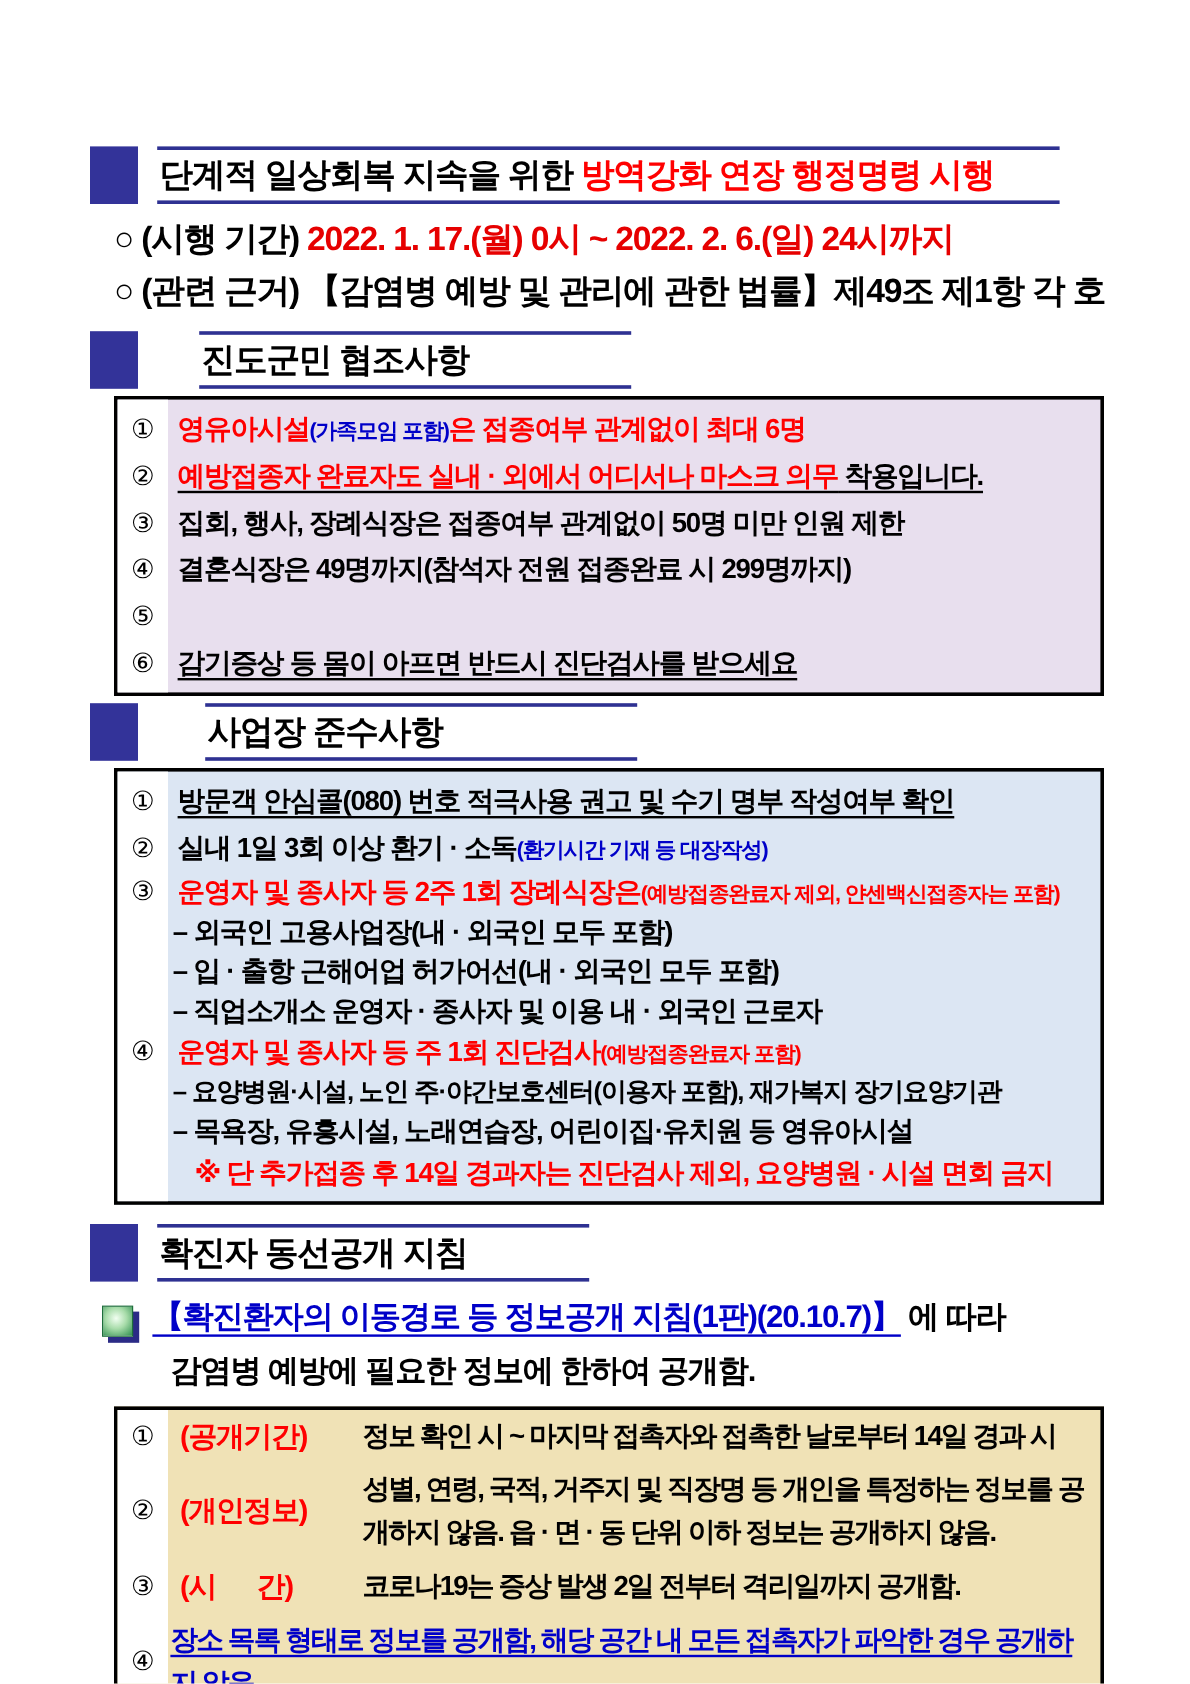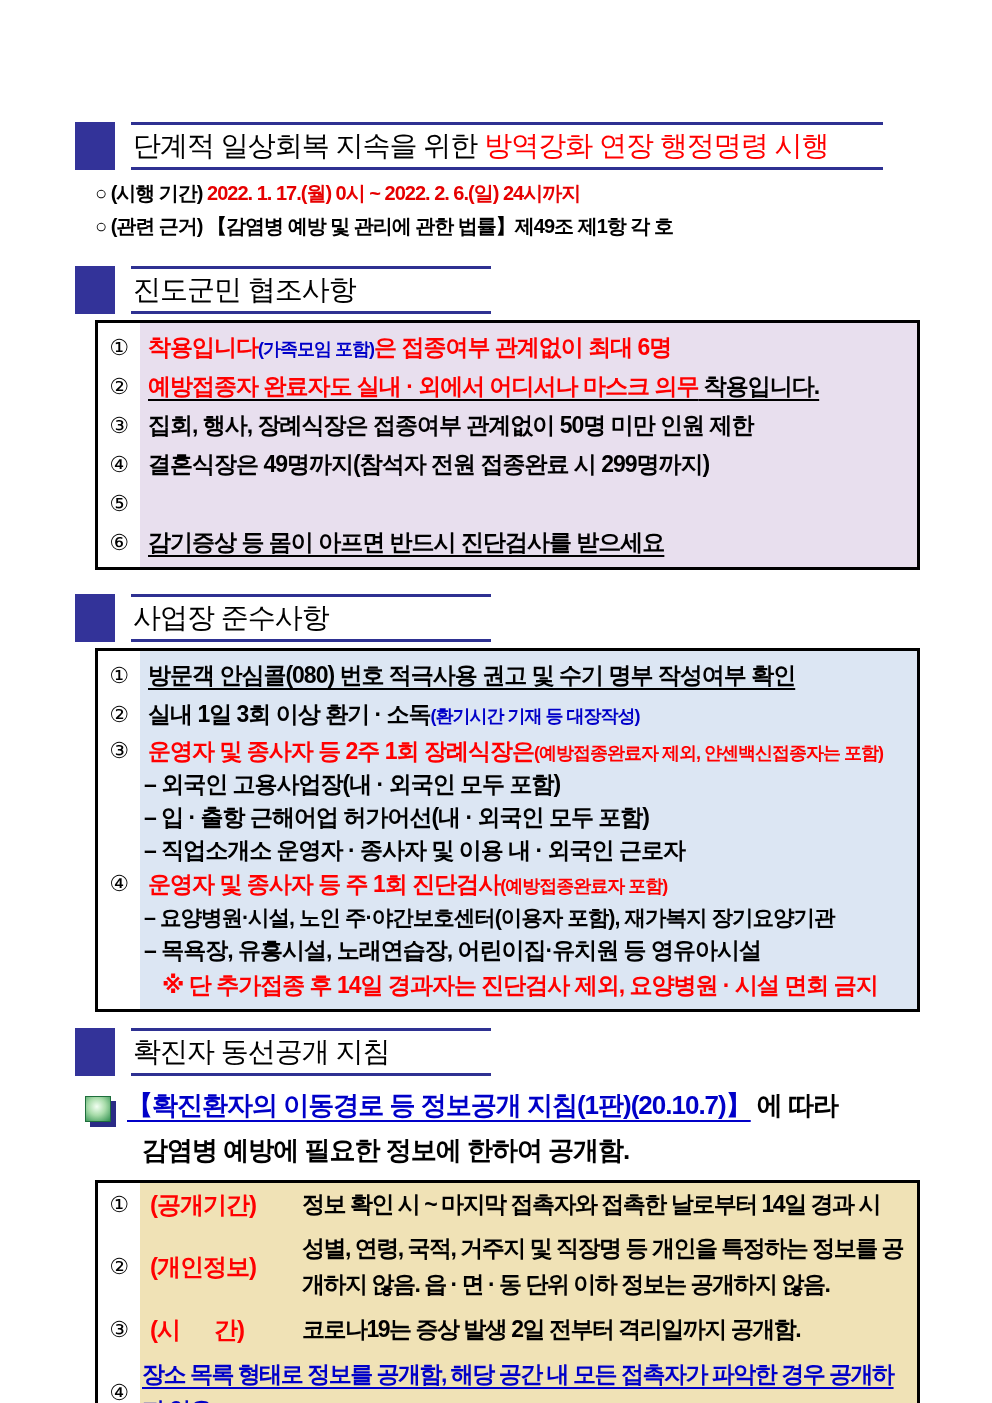--- a/index.html
+++ b/index.html
@@ -14,25 +14,25 @@
 
   
   .sec { display:flex; align-items:stretch; margin-left:75px; }
   .sec .sq { width:40px; height:48px; background:#333399; margin-right:16px; flex:0 0 40px; }
   .sec .bar {
     border-top:3px solid #2e3192; border-bottom:3px solid #2e3192;
     display:flex; align-items:center; padding:2px 4px 2px 2px;
   }
   .sec .bar.main { width:752px; }
   .sec .bar.sub  { width:360px; }
-  .sec-title { font-weight:normal; font-size:28px; letter-spacing:-1px; white-space:nowrap; }
+  .sec-title { font-weight:bold; font-size:28px; letter-spacing:-1px; white-space:nowrap; }
   .sec-title .t-red { color:#ff0000; }
 
   
-  .intro { margin:10px 0 0 95px; font-size:20px; font-weight:bold; letter-spacing:-1px; }
+  .intro { margin:10px 0 0 95px; font-size:28px; font-weight:bold; letter-spacing:-1px; }
   .intro .line { margin-bottom:6px; white-space:nowrap; }
   .intro .val-red { color:#e60000; }
 
   
   .listbox {
     position:relative; margin:6px 0 0 95px; width:825px;
     border:3px solid #000; padding:5px 0;
   }
   .listbox::before {
     content:""; position:absolute; left:0; top:0; bottom:0; width:42px; background:#ffffff;
@@ -94,31 +94,31 @@
     <div class="bar main">
       <div class="sec-title"><span>단계적 일상회복 지속을 위한 </span><span class="t-red">방역강화 연장 행정명령 시행</span></div>
     </div>
   </div>
 
   <div class="intro">
     <div class="line"><span>○</span> <span>(시행 기간) </span><span class="val-red">2022. 1. 17.(월) 0시 ~ 2022. 2. 6.(일) 24시까지</span></div>
     <div class="line"><span>○</span> <span>(관련 근거) 【감염병 예방 및 관리에 관한 법률】제49조 제1항 각 호</span></div>
   </div>
 
-  <div class="sec" style="margin-top:26px;">
+  <div class="sec" style="margin-top:14px;gap:35px;">
     <div class="sq"></div>
     <div class="bar sub">
       <div class="sec-title">진도군민 협조사항</div>
     </div>
   </div>
 
   <div class="listbox lav">
     <div class="row">
       <span class="num">①</span>
-      <span class="txt"><span class="red">착용입니다</span><span class="blue sm">(가족모임 포함)</span><span class="red">은 접종여부 관계없이 최대 6명</span></span>
+      <span class="txt"><span class="red">영유아시설</span><span class="blue sm">(가족모임 포함)</span><span class="red">은 접종여부 관계없이 최대 6명</span></span>
     </div>
     <div class="row">
       <span class="num">②</span>
       <span class="txt"><span class="u"><span class="red">예방접종자 완료자도 실내 · 외에서 어디서나 마스크 의무</span><span> 착용입니다.</span></span></span>
     </div>
     <div class="row">
       <span class="num">③</span>
       <span class="txt">집회, 행사, 장례식장은 접종여부 관계없이 50명 미만 인원 제한</span>
     </div>
     <div class="row">
@@ -127,21 +127,21 @@
     </div>
     <div class="row">
       <span class="num">⑤</span>
     </div>
     <div class="row">
       <span class="num">⑥</span>
       <span class="txt u">감기증상 등 몸이 아프면 반드시 진단검사를 받으세요</span>
     </div>
   </div>
 
-  <div class="sec" style="margin-top:24px;">
+  <div class="sec" style="margin-top:6px;gap:40px;">
     <div class="sq"></div>
     <div class="bar sub">
       <div class="sec-title">사업장 준수사항</div>
     </div>
   </div>
 
   <div class="listbox blu">
     <div class="row">
       <span class="num">①</span>
       <span class="txt u">방문객 안심콜(080) 번호 적극사용 권고 및 수기 명부 작성여부 확인</span>

